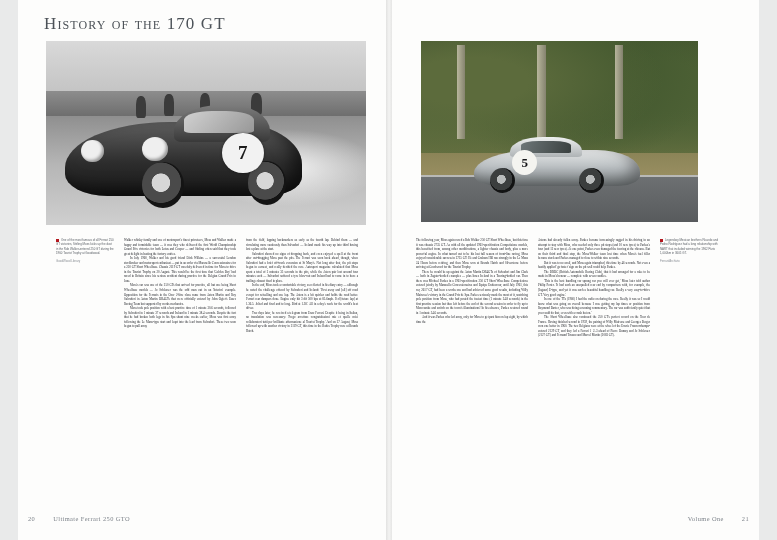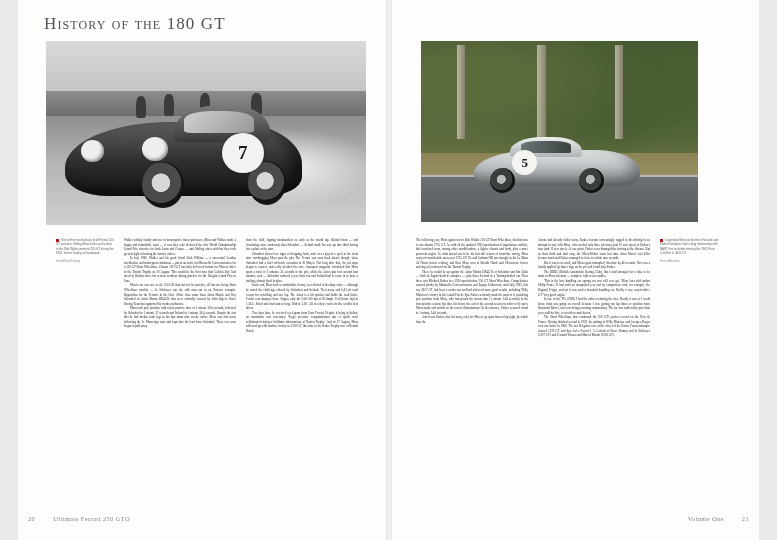--- a/index.html
+++ b/index.html
@@ -120,21 +120,21 @@
 </style>
 </head>
 <body>
 
 <div class="spread">
 
   <div class="page left"></div>
   <div class="page right"></div>
   <div class="gutter"></div>
 
-  <div class="chapter-title">History of the 180 GT</div>
+  <div class="chapter-title">History of the 170 GT</div>
 
   <div class="photo photo-left">
     <div class="bw">
       <div class="sky"></div>
       <div class="wall"></div>
       <div class="fence"></div>
       <div class="ground"></div>
       <div class="spec" style="left:28%;top:30%;width:3.2%;height:12%;"></div>
       <div class="spec" style="left:37%;top:29%;width:3.0%;height:12%;"></div>
       <div class="spec" style="left:48%;top:28%;width:3.2%;height:12%;"></div>

